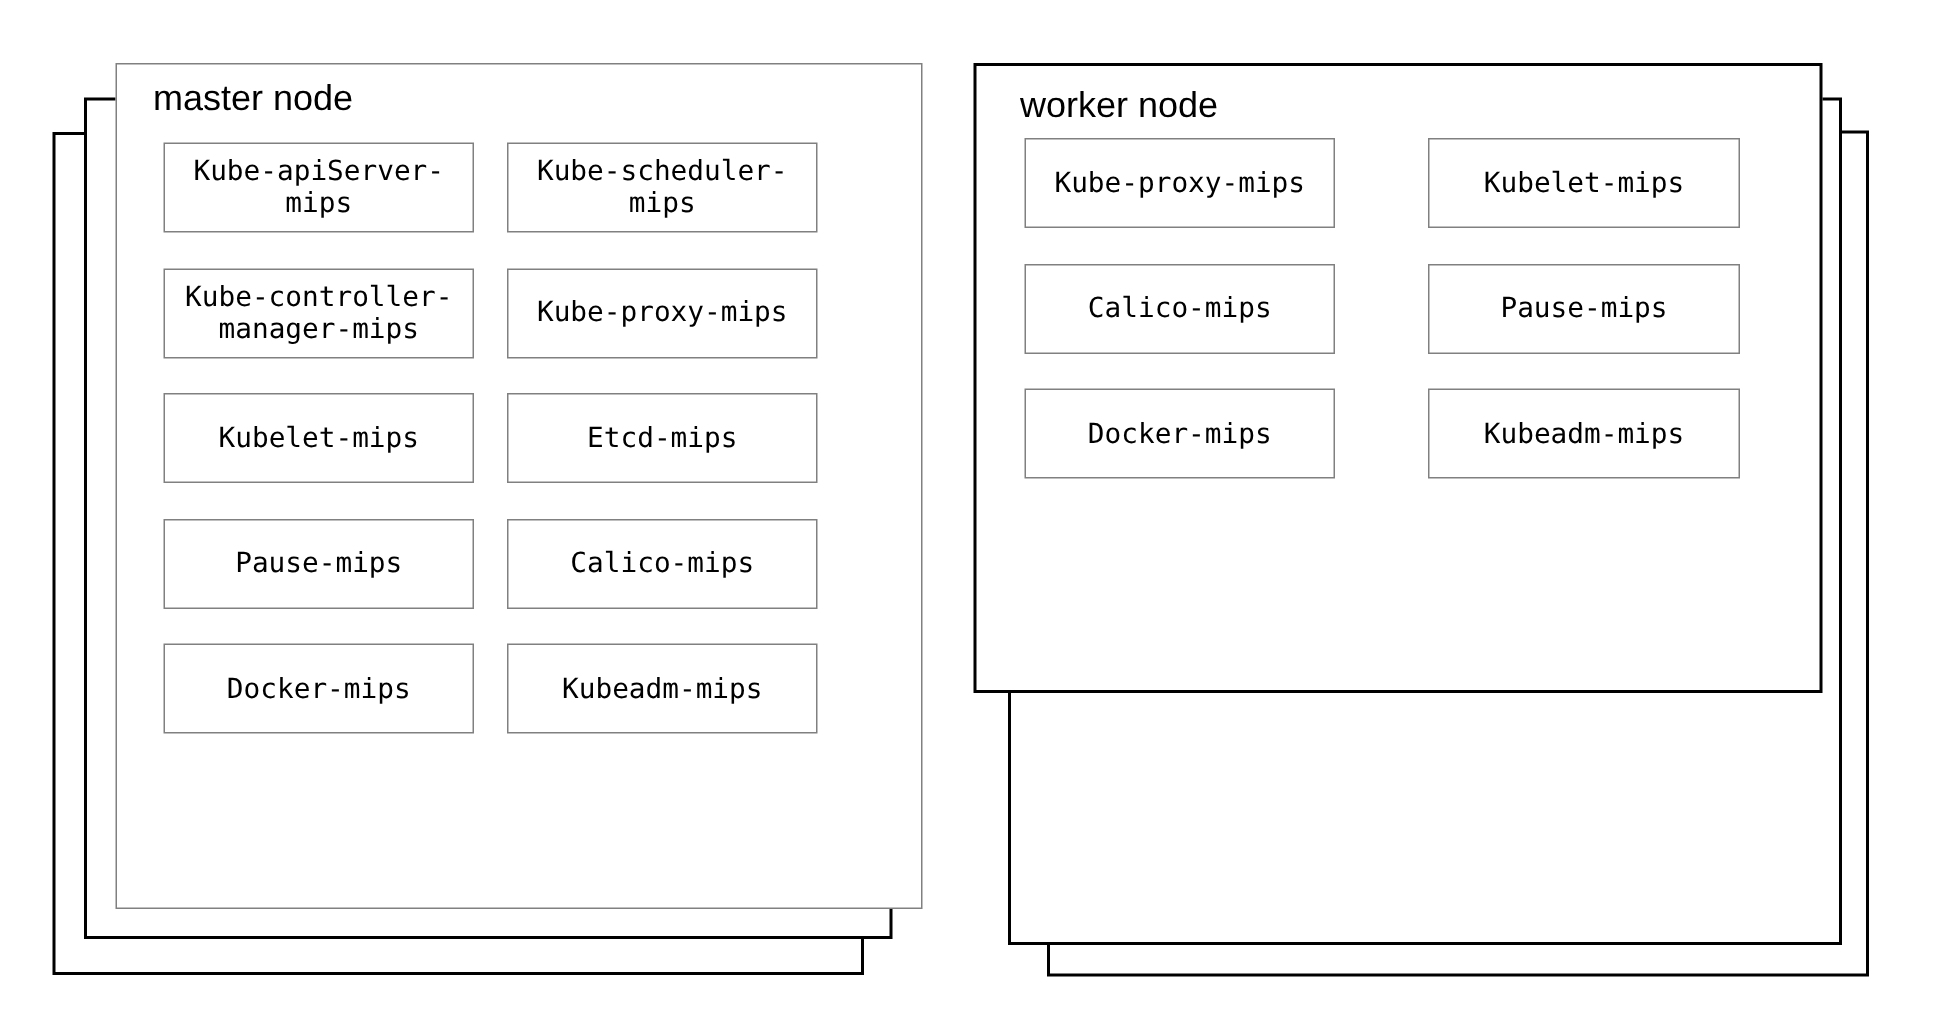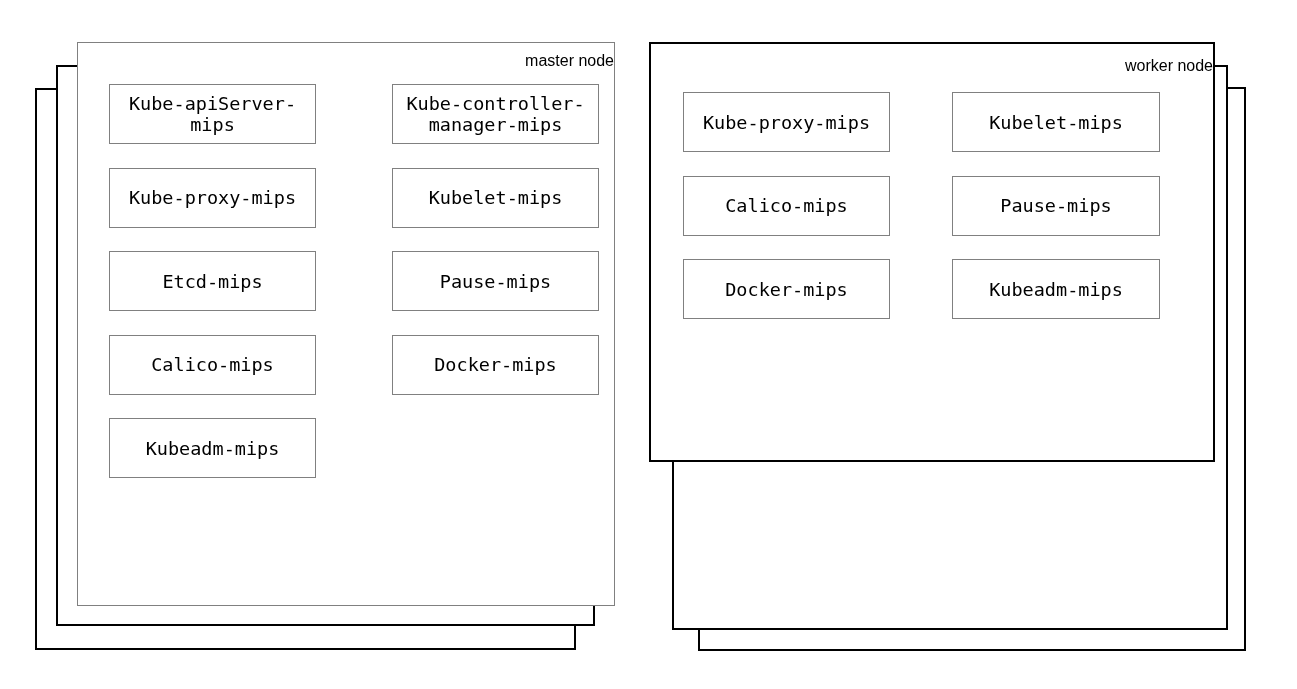--- a/index.html
+++ b/index.html
@@ -38,39 +38,38 @@
     width: 538px; height: 564px;
     border: 1.5px solid #808080;
   }
   .panel.worker {
     left: 649px; top: 42px;
     width: 566px; height: 420px;
     border: 2px solid #000000;
   }
   .panel-title {
     font-family: "Liberation Sans", sans-serif;
-    font-size: 16px;
+    font-size: 24px;
     color: #000000;
     white-space: nowrap;
-    text-align: right;
   }
   .panel.master .panel-title { margin: 9px 0 0 24px; }
   .panel.worker .panel-title { margin: 13px 0 0 29px; }
 
   
   .grid {
     position: absolute;
     display: grid;
     grid-auto-rows: 60px;
     row-gap: 23.5px;
   }
   .master-grid {
-    left: 31px; top: 41px;
+    left: 31px; top: 52px;
     grid-template-columns: 207px 207px;
-    column-gap: 76px;
+    column-gap: 22px;
   }
   .worker-grid {
     left: 32px; top: 48px;
     grid-template-columns: 207px 208px;
     column-gap: 62px;
   }
   .box {
     box-sizing: border-box;
     border: 1px solid #808080;
     background: #ffffff;
@@ -90,20 +89,21 @@
 
 <div class="canvas">
 
   <div class="stack-rect master-layer-2"></div>
   <div class="stack-rect master-layer-1"></div>
 
   <div class="panel master">
     <div class="panel-title">master node</div>
     <div class="grid master-grid">
       <div class="box">Kube-apiServer-mips</div>
+      <div class="box">Kube-scheduler-mips</div>
       <div class="box">Kube-controller-manager-mips</div>
       <div class="box">Kube-proxy-mips</div>
       <div class="box">Kubelet-mips</div>
       <div class="box">Etcd-mips</div>
       <div class="box">Pause-mips</div>
       <div class="box">Calico-mips</div>
       <div class="box">Docker-mips</div>
       <div class="box">Kubeadm-mips</div>
     </div>
   </div>

